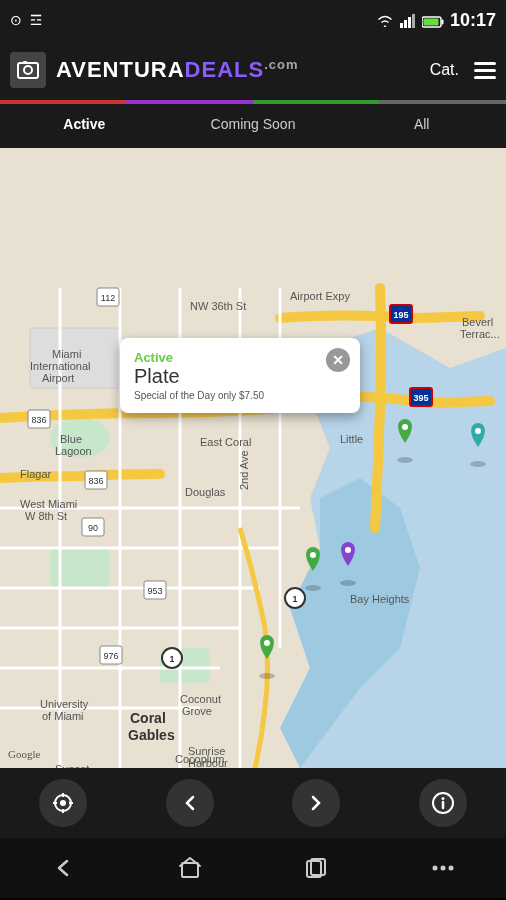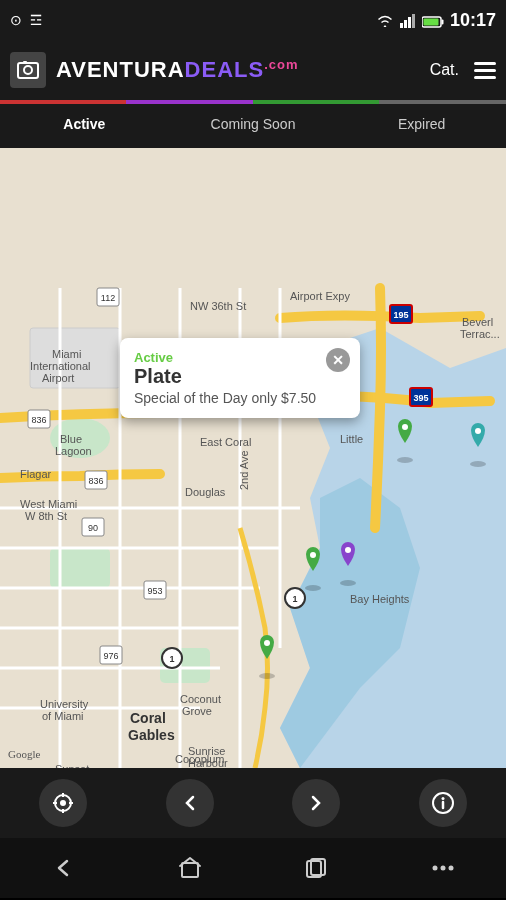--- a/index.html
+++ b/index.html
@@ -81,21 +81,21 @@
     .logo-text {
       font-size: 22px;
       font-weight: bold;
       color: #fff;
       letter-spacing: 1px;
     }
     .logo-text span.deals {
       color: #8b5cf6;
     }
     .logo-text span.com {
-      color: #ec4899;
+      color: #a3a3a3;
       font-size: 13px;
       vertical-align: super;
     }
     .header-right {
       display: flex;
       align-items: center;
       gap: 15px;
       text-align: right;
     }
     .cat-btn {
@@ -177,25 +177,25 @@
       min-width: 240px;
       z-index: 50;
     }
     .popup-active-label {
       color: #66cc44;
       font-size: 13px;
       font-weight: bold;
     }
     .popup-title {
       font-size: 20px;
-      font-weight: bold;
+      font-weight: normal;
       color: #333;
     }
     .popup-desc {
-      font-size: 14px;
+      font-size: 10px;
       color: #555;
       margin-top: 2px;
     }
     .popup-close {
       position: absolute;
       top: 10px;
       right: 10px;
       width: 24px;
       height: 24px;
       background: #999;
@@ -324,21 +324,21 @@
 </div>
 
 <div id="tab-bar">
   <div class="tab-item active">
     <span>Active</span>
   </div>
   <div class="tab-item">
     <span>Coming Soon</span>
   </div>
   <div class="tab-item">
-    <span>Expired</span>
+    <span>All</span>
   </div>
 </div>
 
 <div id="map-container">
   <svg id="map-svg" viewBox="0 0 506 620" xmlns="http://www.w3.org/2000/svg">
 
     <rect width="506" height="620" fill="#e8e0d0"></rect>
 
     <polygon points="320,200 380,180 450,220 506,200 506,620 300,620 280,580 310,520 290,460 320,400 310,350 330,300 310,250" fill="#b8d4e8"></polygon>
 

